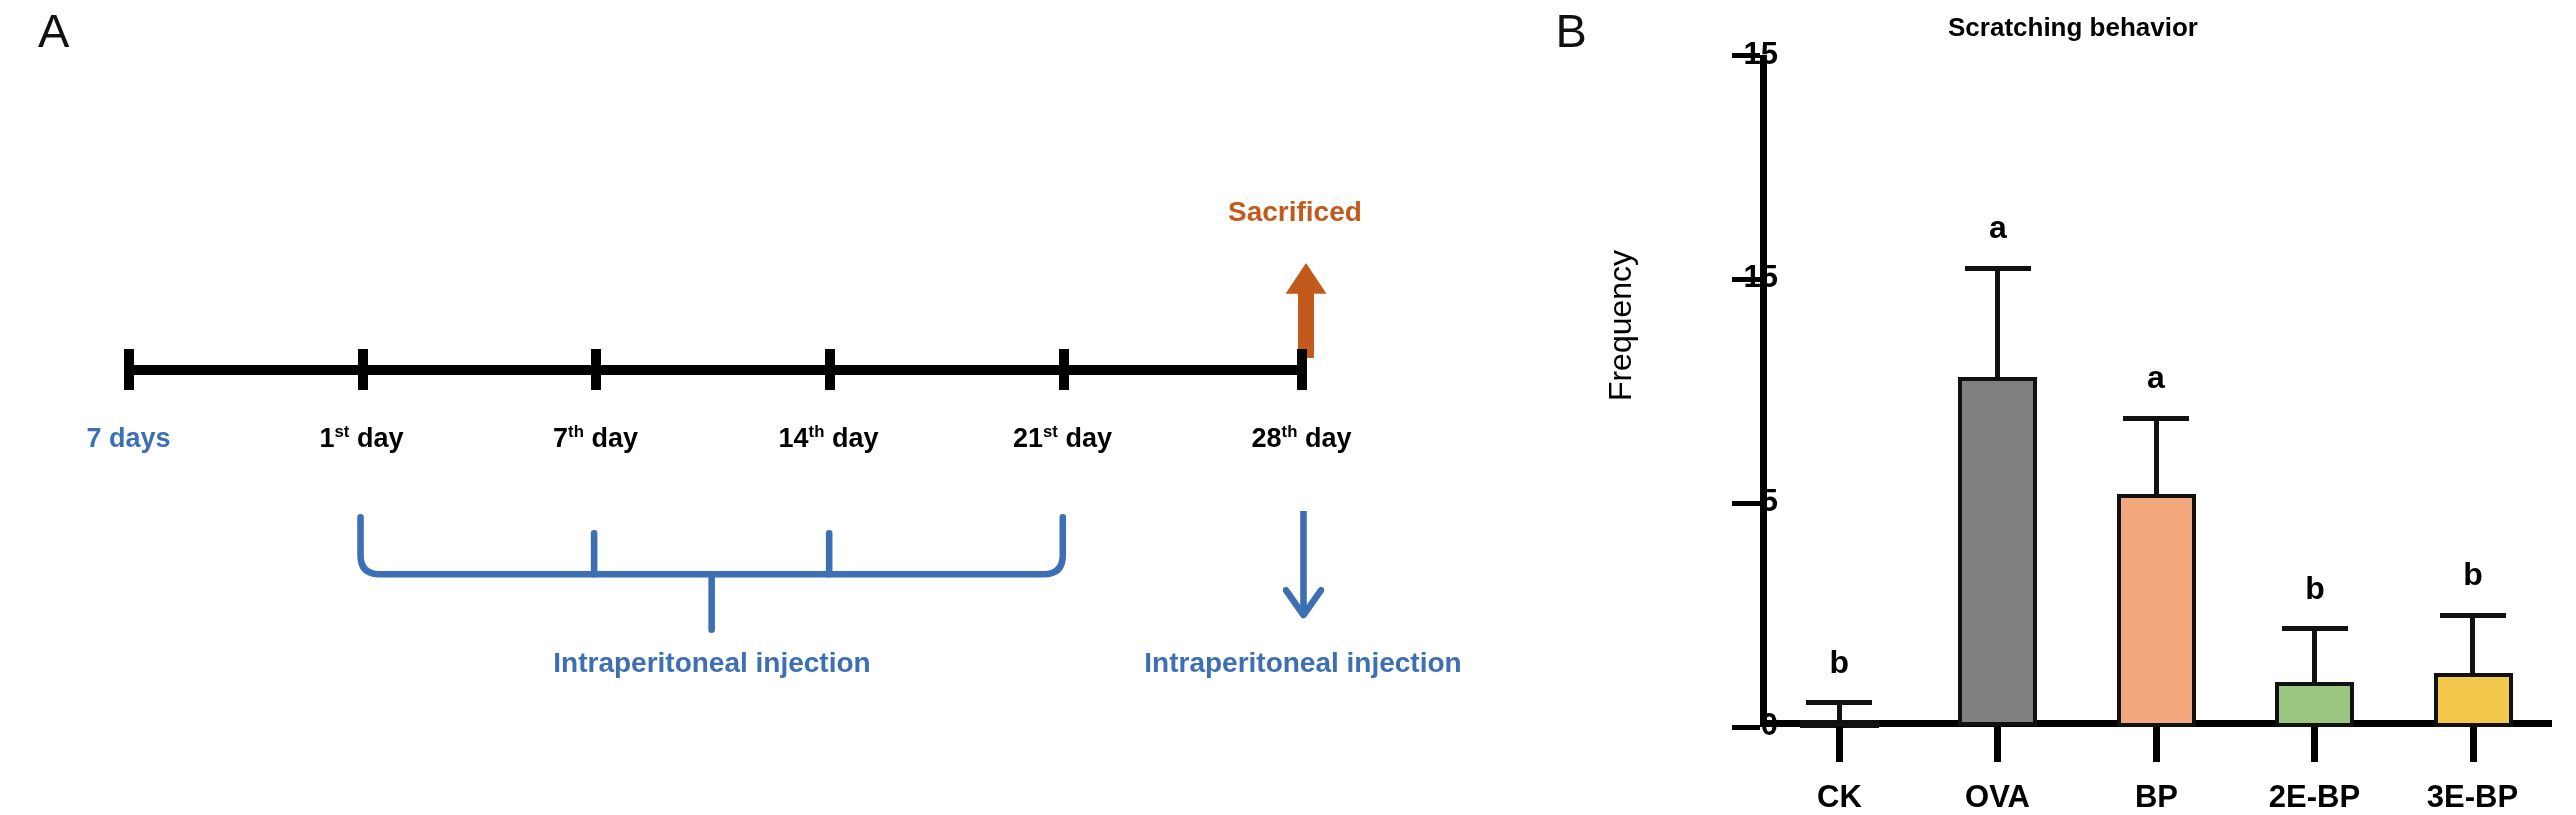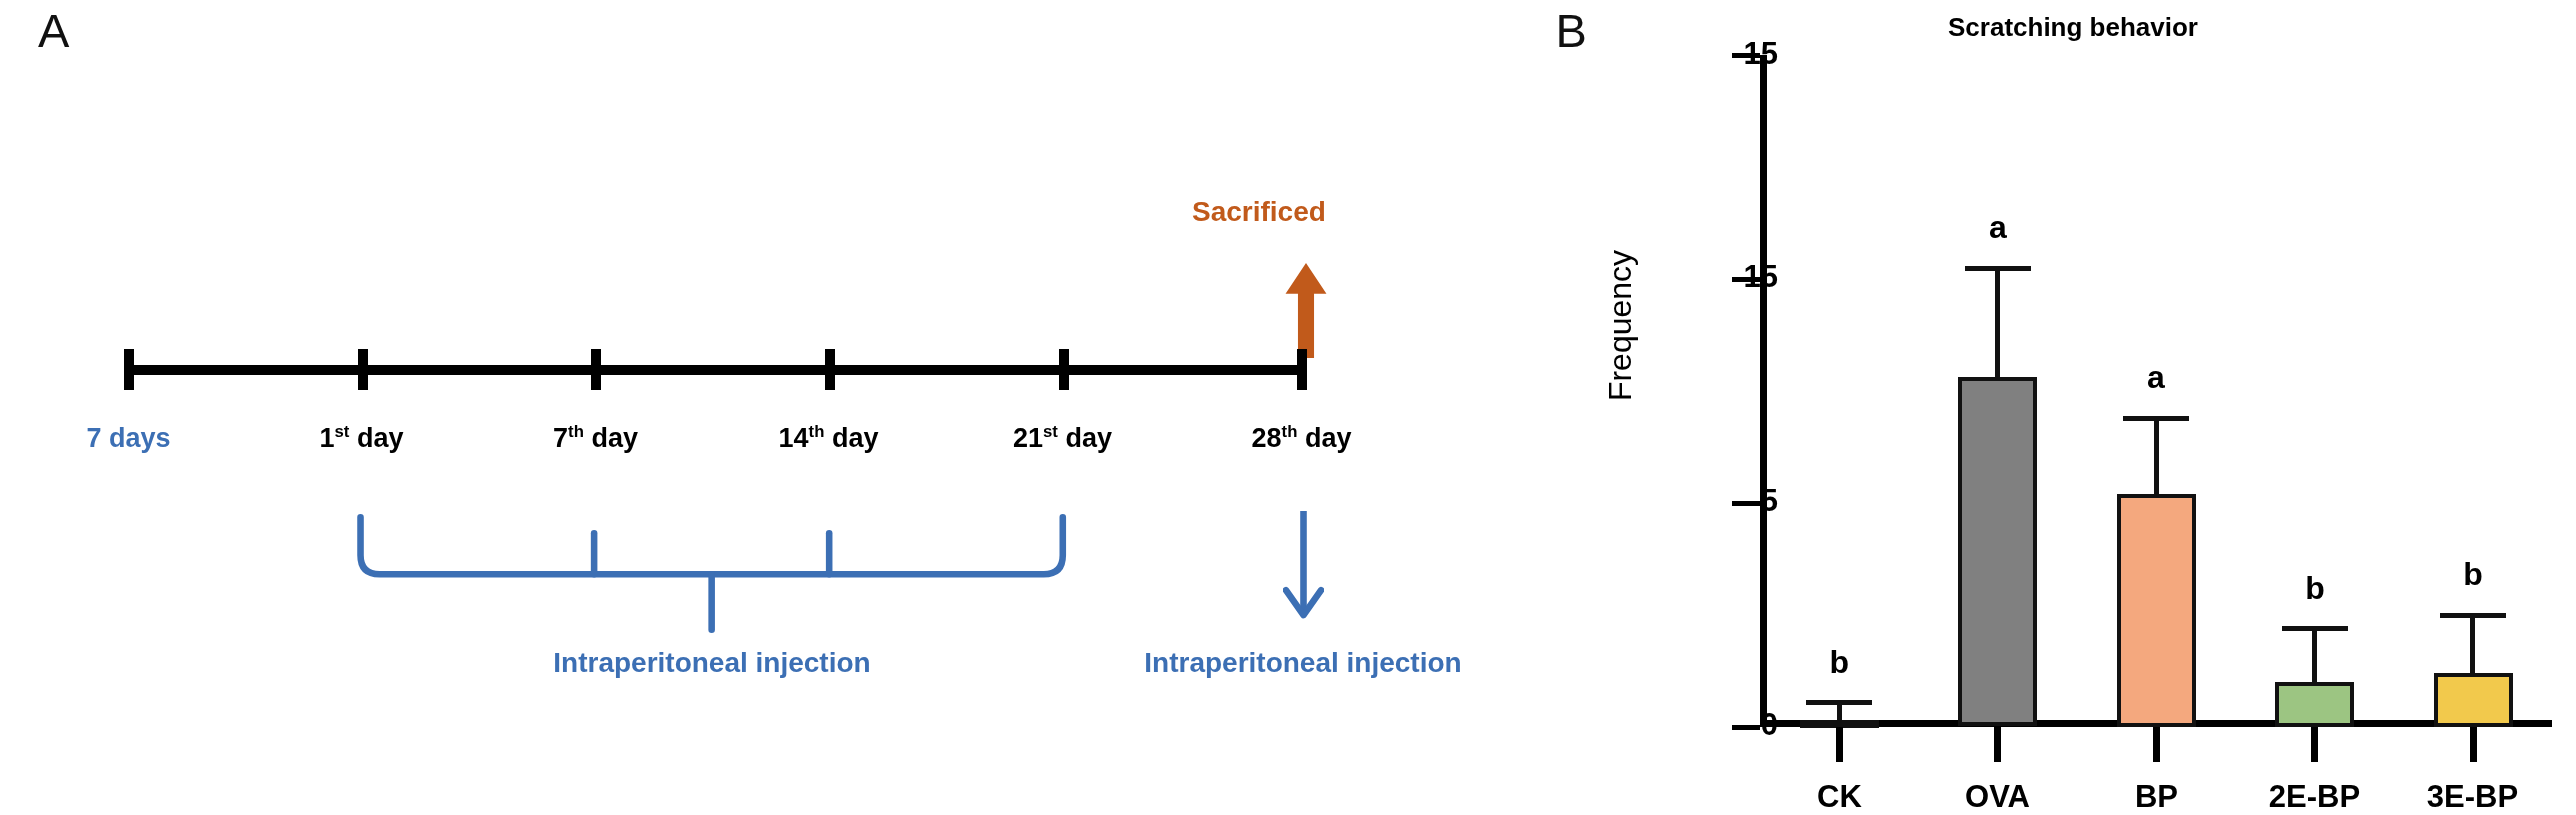--- a/index.html
+++ b/index.html
@@ -62,21 +62,21 @@
             text-align:center;width:146px;}
 </style>
 </head>
 <body>
 
 <div id="panel-a">
 
   <div class="panel-letter" style="left:38px;top:7.3px;">A</div>
 
 
-  <div class="sacrificed" style="left:1192px;top:196px;">Sacrificed</div>
+  <div class="sacrificed" style="left:1228px;top:196px;">Sacrificed</div>
 
   <div class="arrow-up">
     <svg width="44" height="95" viewBox="0 0 60 130" xmlns="http://www.w3.org/2000/svg">
       <path d="M30 0 L58 42 L41 42 L41 130 L19 130 L19 42 L2 42 Z" fill="#C15A1B"></path>
     </svg>
   </div>
 
   <div class="tl-axis tl-line"></div>
 
   <div class="tl-tick" style="left:124px;"></div>

